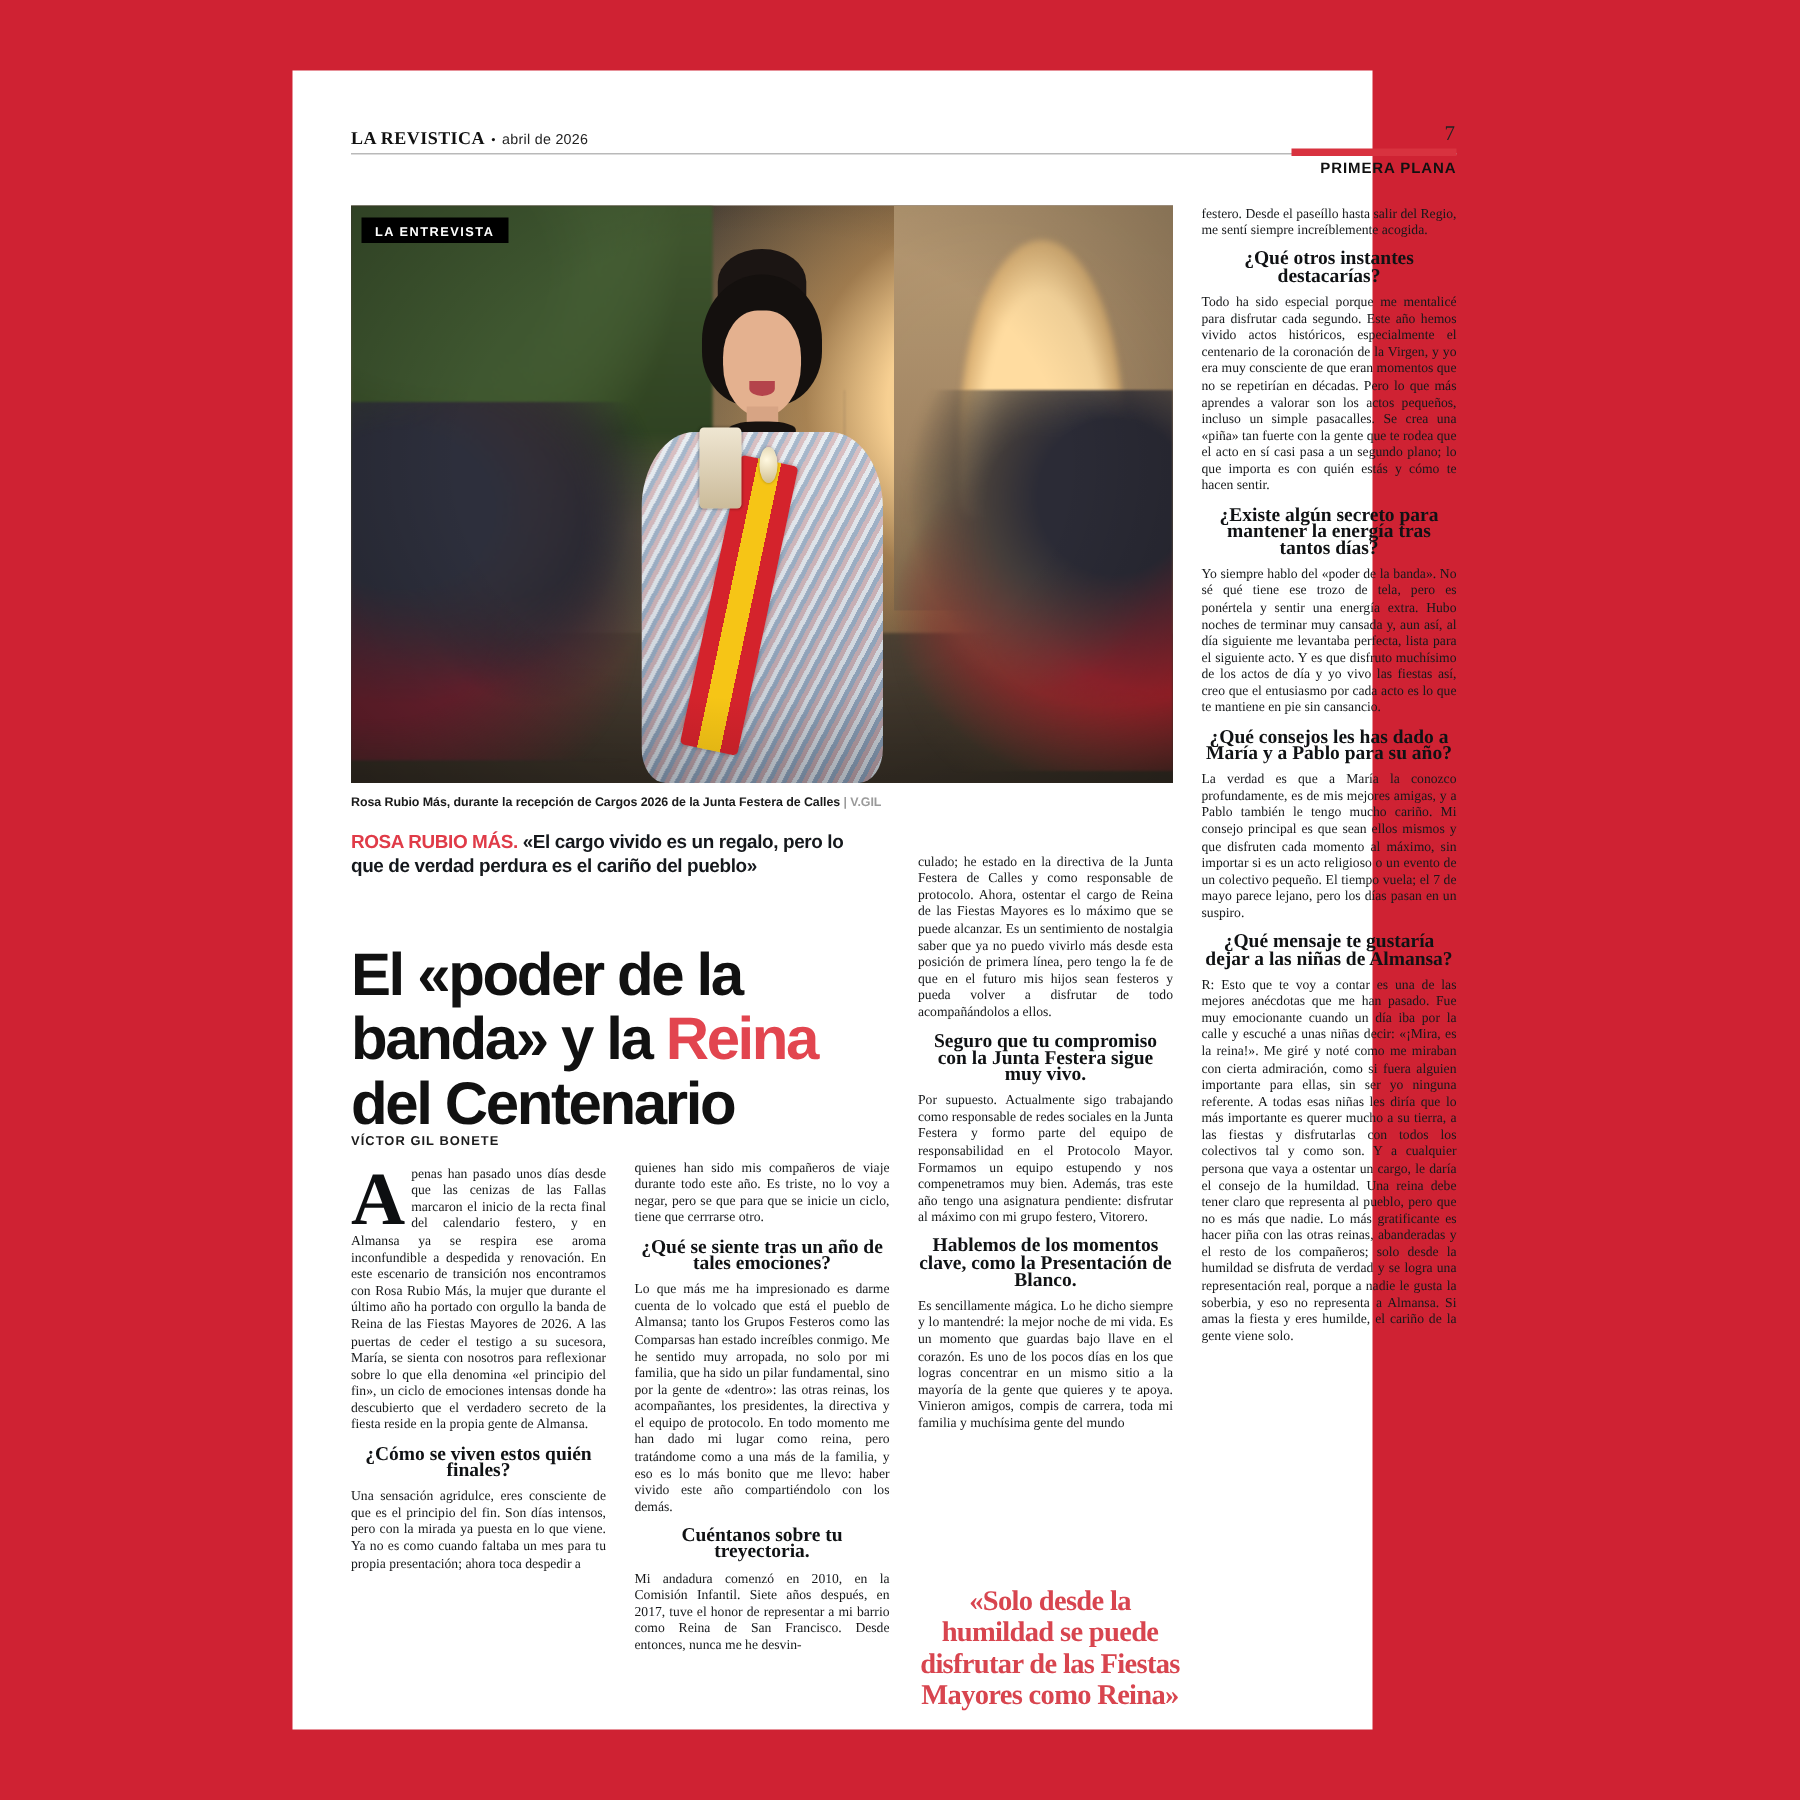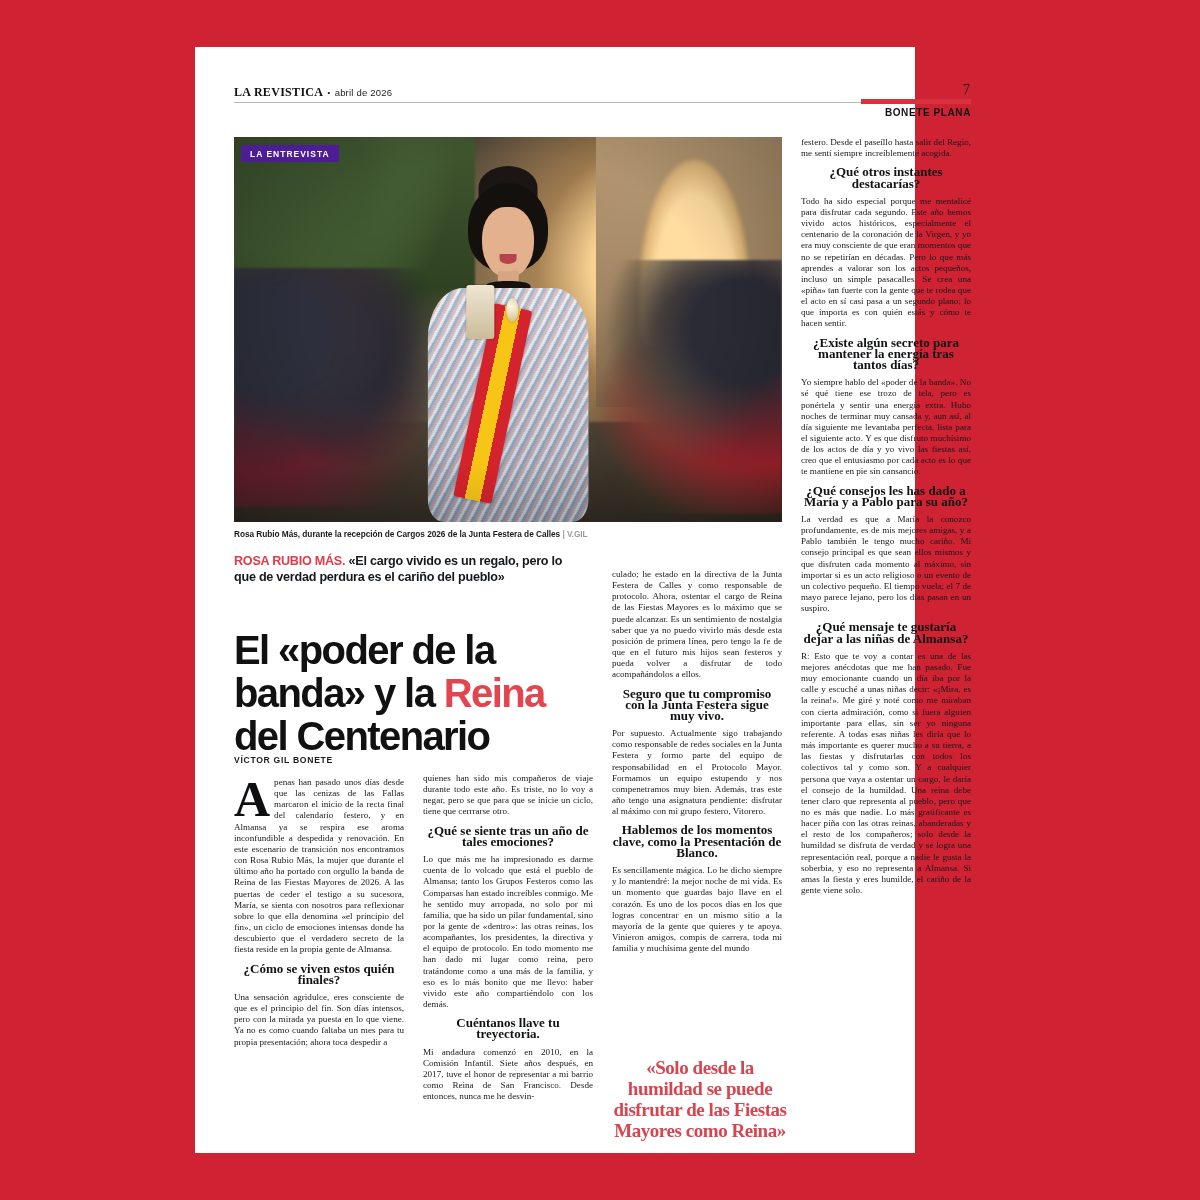--- a/index.html
+++ b/index.html
@@ -123,21 +123,21 @@
   .fig-medal{position:absolute;left:26%;top:30%;width:16%;height:16%;
     background:linear-gradient(180deg,#efe6d2,#cbbb9a);border-radius:3px;
     box-shadow:0 0 2px rgba(0,0,0,.4);}
   .fig-pend{position:absolute;left:49%;top:34%;width:7%;height:7%;
     background:radial-gradient(circle at 40% 35%, #fff8e0, #cdbb8c);border-radius:50%;
     box-shadow:0 0 2px rgba(0,0,0,.35);}
   .ph-vig{position:absolute;inset:0;
     background:radial-gradient(ellipse at 50% 45%, rgba(0,0,0,0) 52%, rgba(0,0,0,.30) 100%);}
   .badge{
     position:absolute;left:7px;top:8px;
-    background:#4c1d95;color:#fff;
+    background:#000000;color:#fff;
     font-family:"Liberation Sans", sans-serif;
     font-weight:bold;font-size:8.5px;letter-spacing:1px;
     padding:4px 9px 3px;
   }
   .caption{
     position:absolute;left:0;top:392px;width:548px;
     font-family:"Liberation Sans", sans-serif;
     font-size:8.3px;font-weight:bold;color:#1a1a1a;letter-spacing:-.05px;
   }
   .caption .credit{color:#9a9a9a;font-weight:bold;}
@@ -199,21 +199,21 @@
 <div class="page">
   <div class="inner">
 
     <div class="masthead">
       <div class="mast-left">
         <b>LA REVISTICA</b><span class="mast-dot">•</span><span class="mast-date">abril de 2026</span>
       </div>
       <div class="mast-rule"></div>
       <div class="mast-rule-red"></div>
       <div class="pagenum">7</div>
-      <div class="section-name">BONETE PLANA</div>
+      <div class="section-name">PRIMERA PLANA</div>
     </div>
 
     <div class="cols">
 
       <div class="photo-wrap">
         <div class="photo">
           <div class="ph-sky"></div>
           <div class="ph-trees"></div>
           <div class="ph-wall"></div>
           <div class="ph-arch"></div>
@@ -253,21 +253,21 @@
       <div class="col1-text body">
         <p class="dropcap">Apenas han pasado unos días desde que las cenizas de las Fallas marcaron el inicio de la recta final del calendario festero, y en Almansa ya se respira ese aroma inconfundible a despedida y renovación. En este escenario de transición nos encontramos con Rosa Rubio Más, la mujer que durante el último año ha portado con orgullo la banda de Reina de las Fiestas Mayores de 2026. A las puertas de ceder el testigo a su sucesora, María, se sienta con nosotros para reflexionar sobre lo que ella denomina «el principio del fin», un ciclo de emociones intensas donde ha descubierto que el verdadero secreto de la fiesta reside en la propia gente de Almansa.</p>
         <p class="q">¿Cómo se viven estos quién finales?</p>
         <p>Una sensación agridulce, eres consciente de que es el principio del fin. Son días intensos, pero con la mirada ya puesta en lo que viene. Ya no es como cuando faltaba un mes para tu propia presentación; ahora toca despedir a</p>
       </div>
 
       <div class="col2-text body">
         <p>quienes han sido mis compañeros de viaje durante todo este año. Es triste, no lo voy a negar, pero se que para que se inicie un ciclo, tiene que cerrrarse otro.</p>
         <p class="q">¿Qué se siente tras un año de tales emociones?</p>
         <p>Lo que más me ha impresionado es darme cuenta de lo volcado que está el pueblo de Almansa; tanto los Grupos Festeros como las Comparsas han estado increíbles conmigo. Me he sentido muy arropada, no solo por mi familia, que ha sido un pilar fundamental, sino por la gente de «dentro»: las otras reinas, los acompañantes, los presidentes, la directiva y el equipo de protocolo. En todo momento me han dado mi lugar como reina, pero tratándome como a una más de la familia, y eso es lo más bonito que me llevo: haber vivido este año compartiéndolo con los demás.</p>
-        <p class="q">Cuéntanos llave tu treyectoria.</p>
+        <p class="q">Cuéntanos sobre tu treyectoria.</p>
         <p>Mi andadura comenzó en 2010, en la Comisión Infantil. Siete años después, en 2017, tuve el honor de representar a mi barrio como Reina de San Francisco. Desde entonces, nunca me he desvin-</p>
       </div>
 
       <div class="col3-text body">
         <p>culado; he estado en la directiva de la Junta Festera de Calles y como responsable de protocolo. Ahora, ostentar el cargo de Reina de las Fiestas Mayores es lo máximo que se puede alcanzar. Es un sentimiento de nostalgia saber que ya no puedo vivirlo más desde esta posición de primera línea, pero tengo la fe de que en el futuro mis hijos sean festeros y pueda volver a disfrutar de todo acompañándolos a ellos.</p>
         <p class="q">Seguro que tu compromiso con la Junta Festera sigue muy vivo.</p>
         <p>Por supuesto. Actualmente sigo trabajando como responsable de redes sociales en la Junta Festera y formo parte del equipo de responsabilidad en el Protocolo Mayor. Formamos un equipo estupendo y nos compenetramos muy bien. Además, tras este año tengo una asignatura pendiente: disfrutar al máximo con mi grupo festero, Vitorero.</p>
         <p class="q">Hablemos de los momentos clave, como la Presentación de Blanco.</p>
         <p>Es sencillamente mágica. Lo he dicho siempre y lo mantendré: la mejor noche de mi vida. Es un momento que guardas bajo llave en el corazón. Es uno de los pocos días en los que logras concentrar en un mismo sitio a la mayoría de la gente que quieres y te apoya. Vinieron amigos, compis de carrera, toda mi familia y muchísima gente del mundo</p>
       </div>

